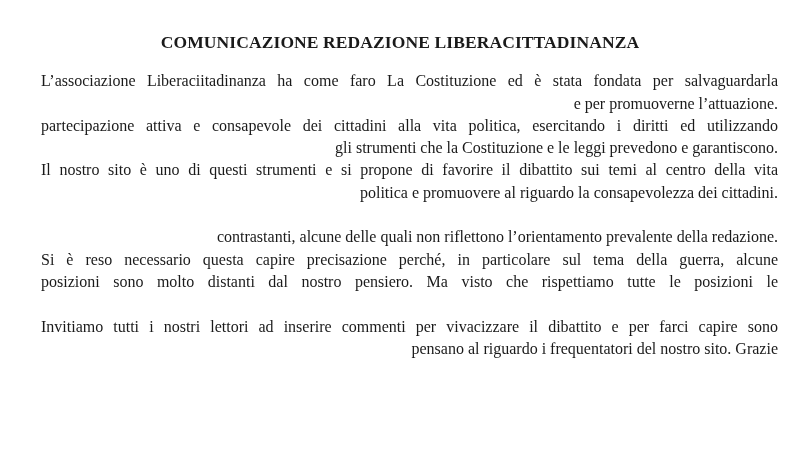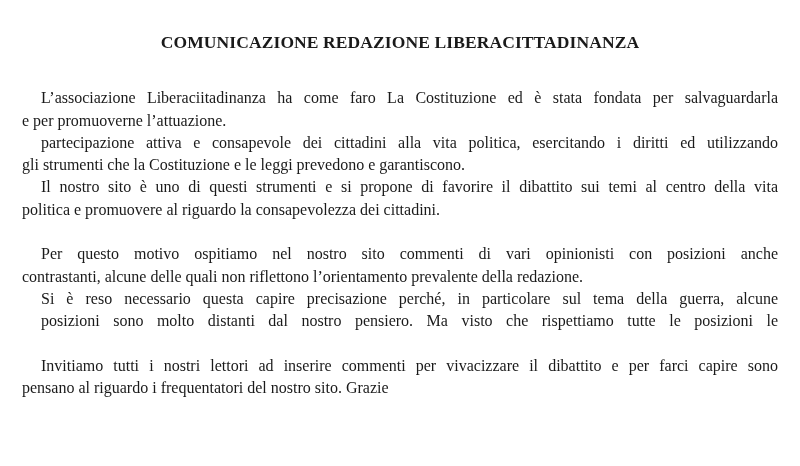--- a/index.html
+++ b/index.html
@@ -13,36 +13,36 @@
     height: 466px;
     box-sizing: border-box;
     background: #ffffff;
     color: #1a1a1a;
     font-family: "Liberation Serif", "DejaVu Serif", serif;
     font-size: 16px;
     padding: 31px 22px 0 22px;
     overflow: hidden;
   }
   .doc-title {
-    margin: 0 0 34px 0;
+    margin: 0 0 17px 0;
     font-size: 17.5px;
     font-weight: bold;
     line-height: 22.3px;
     text-align: center;
     letter-spacing: 0.1px;
   }
   .block {
     margin: 0 0 22.3px 0;
   }
   .block:last-child {
     margin-bottom: 0;
   }
   .line {
     line-height: 22.3px;
-    text-align: left;
+    text-align: right;
   }
   .line.j {
     text-align: justify;
     text-align-last: justify;
     margin-left: 19px;
   }
 </style>
 </head>
 <body>
 
@@ -53,21 +53,20 @@
   <div class="block">
     <div class="line j">L’associazione Liberaciitadinanza ha come faro La Costituzione ed è stata fondata per salvaguardarla</div>
     <div class="line">e per promuoverne l’attuazione.</div>
     <div class="line j">partecipazione attiva e consapevole dei cittadini alla vita politica, esercitando i diritti ed utilizzando</div>
     <div class="line">gli strumenti che la Costituzione e le leggi prevedono e garantiscono.</div>
     <div class="line j">Il nostro sito è uno di questi strumenti e si propone di favorire il dibattito sui temi al centro della  vita</div>
     <div class="line">politica e promuovere al riguardo la consapevolezza dei cittadini.</div>
   </div>
 
   <div class="block">
-    <div class="line j">Per questo motivo ospitiamo nel nostro sito commenti di vari opinionisti con posizioni anche</div>
     <div class="line">contrastanti, alcune delle quali  non riflettono l’orientamento prevalente della redazione.</div>
     <div class="line j">Si è reso necessario questa capire precisazione perché, in particolare sul tema della guerra, alcune</div>
     <div class="line j">posizioni sono  molto distanti dal nostro pensiero. Ma visto che rispettiamo tutte le posizioni le</div>
   </div>
 
   <div class="block">
     <div class="line j">Invitiamo tutti i nostri lettori ad inserire commenti per vivacizzare il dibattito e per farci capire sono</div>
     <div class="line">pensano al riguardo i frequentatori del nostro sito. Grazie</div>
   </div>
 

